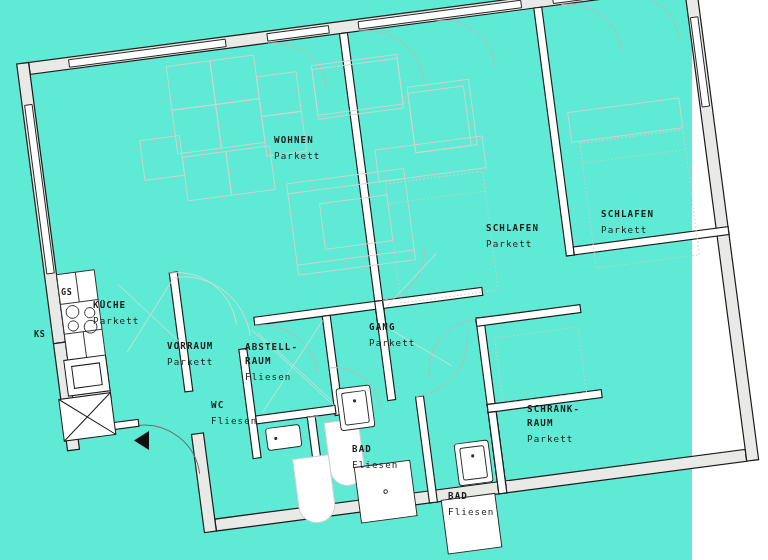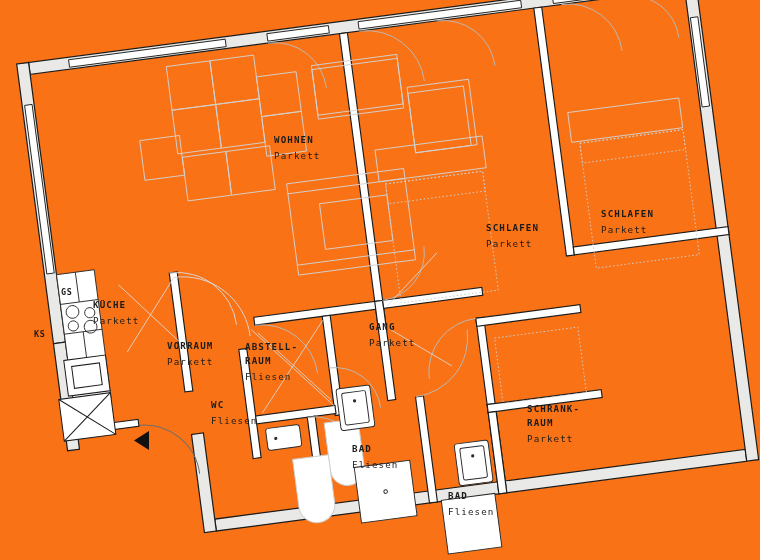--- a/index.html
+++ b/index.html
@@ -1,18 +1,18 @@
 <!DOCTYPE html>
 <html><head>
 <meta charset="utf-8">
 <style>
   html,body{margin:0;padding:0;background:#ffffff;}
   body{width:768px;height:560px;overflow:hidden;
        font-family:"DejaVu Sans Mono","Liberation Mono",monospace;}
-  #plan{position:relative;width:760px;height:560px;background:#f97316;}
+  #plan{position:relative;width:692px;height:560px;background:#5eead4;}
   svg{display:block;}
   .rmlabel{font-family:"DejaVu Sans Mono","Liberation Mono",monospace;
            font-size:9.2px;letter-spacing:1.1px;fill:#1b1b1b;font-weight:700;}
   .rmsub{font-family:"DejaVu Sans Mono","Liberation Mono",monospace;
          font-size:9.2px;letter-spacing:1.1px;fill:#1b1b1b;font-weight:400;}
   .tiny{font-family:"DejaVu Sans Mono","Liberation Mono",monospace;
         font-size:8.4px;letter-spacing:.6px;fill:#1b1b1b;font-weight:700;}
 </style>
 </head>
 <body>

